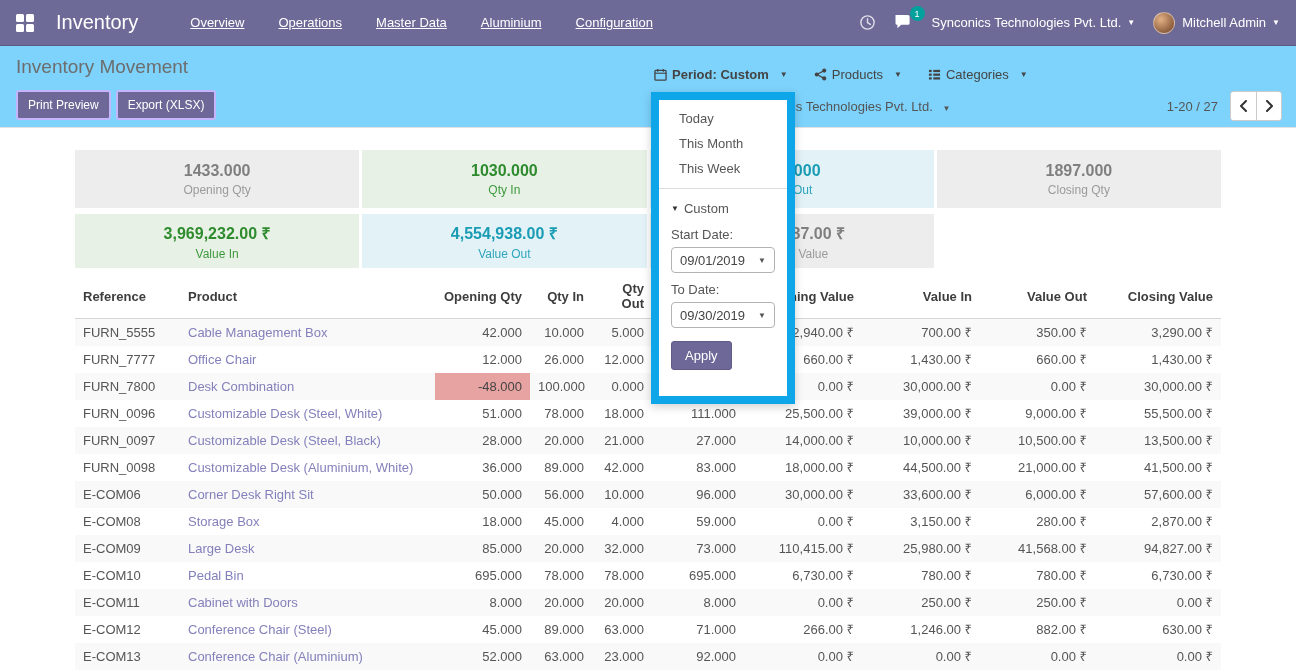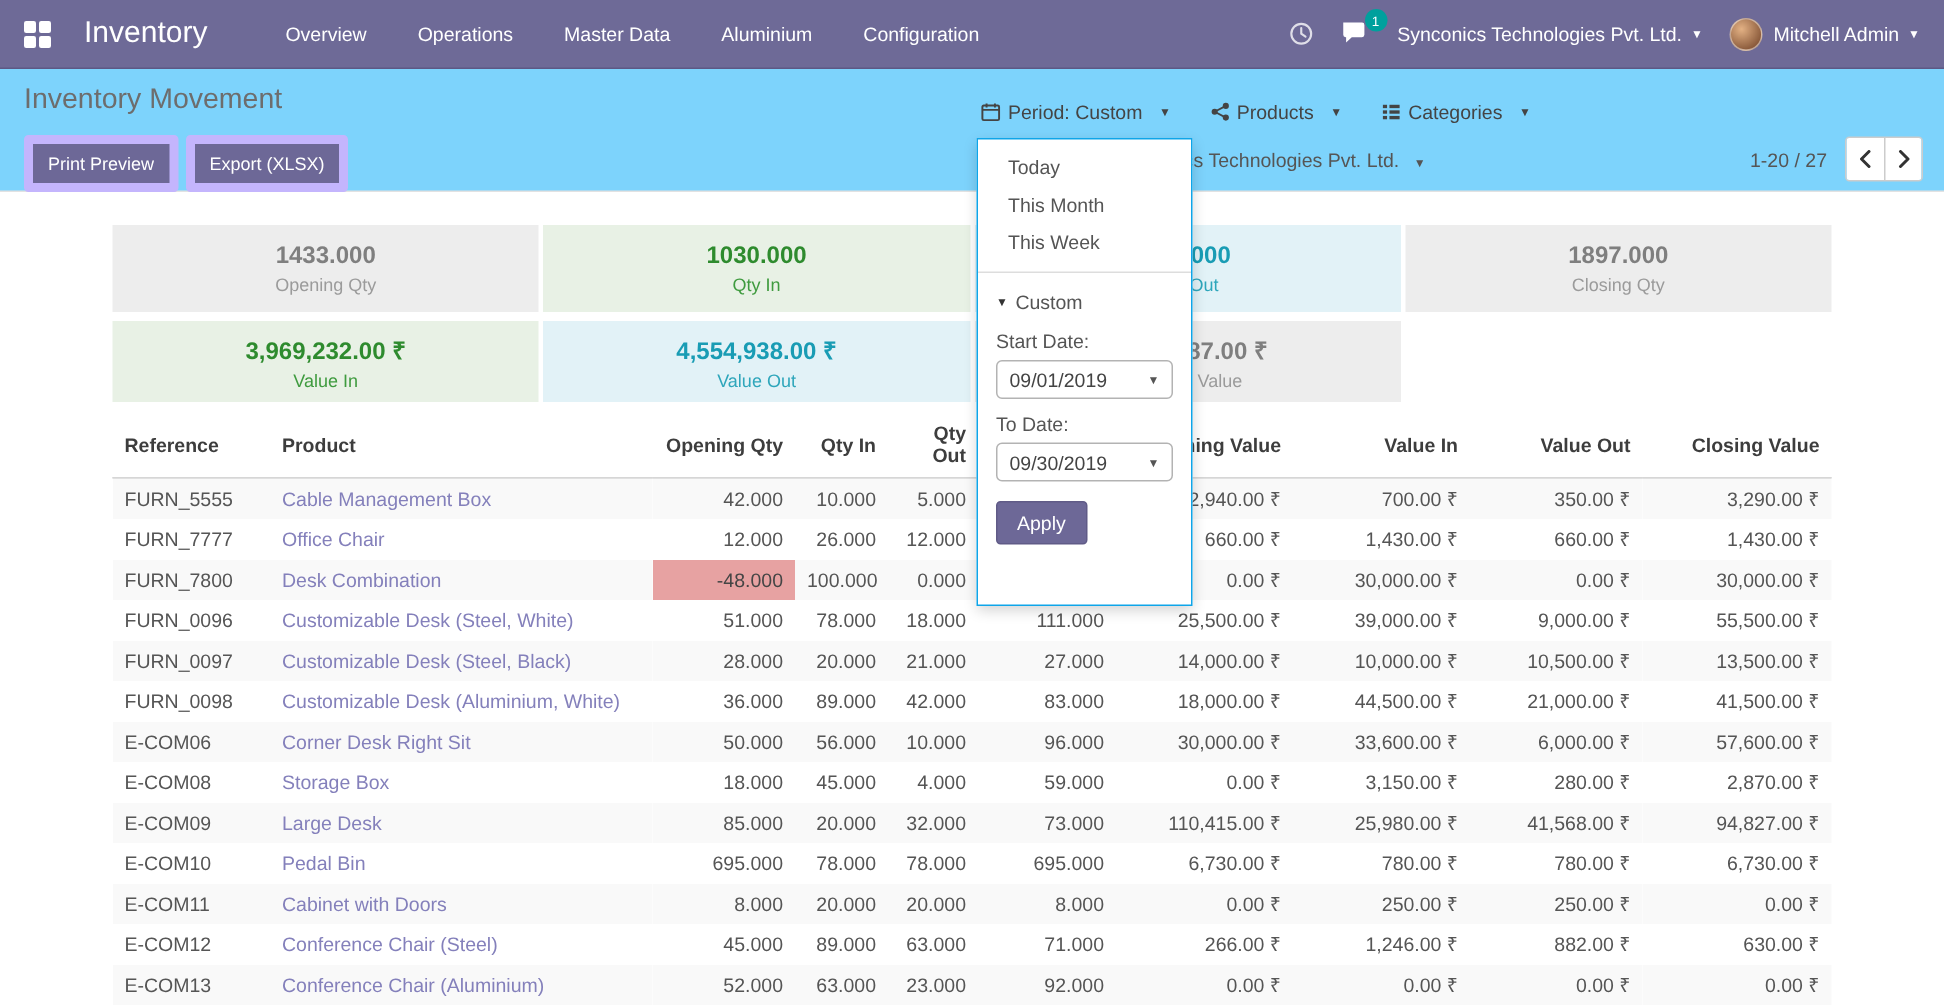--- a/index.html
+++ b/index.html
@@ -7,44 +7,44 @@
   body { width:1296px; height:672px; overflow:hidden; position:relative;
          font-family:"Liberation Sans", sans-serif; }
 
   
   .navbar { height:46px; background:#6e6a97; border-bottom:1px solid #5d5985;
             display:flex; align-items:center; padding:0 16px; color:#fff; }
   .apps { width:18px; height:18px; display:grid; grid-template-columns:8px 8px;
           grid-template-rows:8px 8px; gap:2px; margin-right:22px; cursor:pointer; }
   .apps span { background:#fff; border-radius:1.5px; }
   .brand { font-size:20px; margin-right:52px; }
-  #nav-menu { display:flex; gap:34px; font-size:13px; }
+  #nav-menu { display:flex; gap:34px; font-size:13px;text-decoration:underline; }
   .nav-item { cursor:pointer; }
   .nav-right { margin-left:auto; display:flex; align-items:center; gap:18px; font-size:13px; }
   .icon-btn { cursor:pointer; display:flex; align-items:center; }
   .chat-wrap { position:relative; }
   .badge { position:absolute; top:-8px; right:-11px; background:#00a09d; color:#fff;
            font-size:9px; min-width:15px; height:15px; border-radius:8px;
            display:flex; align-items:center; justify-content:center; padding:0 3px; }
   .caret { font-size:8px; margin-left:6px; display:inline-block; }
   .menu-link { display:flex; align-items:center; cursor:pointer; }
   .avatar { width:22px; height:22px; border-radius:50%;
             background:radial-gradient(circle at 35% 32%, #e3b184, #8a5a3b 75%);
             border:1px solid rgba(255,255,255,.45); margin-right:7px; }
 
   
   .header { position:relative; height:82px; background:#7dd3fc; border-bottom:1px solid #e2e2e2; }
   .page-title { position:absolute; left:16px; top:10px; font-size:19px; color:#6d6d6d; }
   .btn-row { position:absolute; left:16px; top:44px; display:flex; gap:5px; }
   .btn { background:#6d6897; color:#fff; font-size:12px; padding:6px 10px;
-         border-radius:3px; border:6px solid #c4b5fd; cursor:pointer; }
+         border-radius:3px; border:2px solid #c4b5fd; cursor:pointer; }
   .filters { position:absolute; left:654px; top:21px; display:flex; gap:26px;
              align-items:center; font-size:13px; color:#444; }
   .filter { display:flex; align-items:center; gap:5px; cursor:pointer; }
-  .filter.bold { font-weight:normal; }
+  .filter.bold { font-weight:bold; }
   .company-sel { position:absolute; left:743px; top:53px; font-size:13px; color:#555;
                  cursor:pointer; }
   .pager { position:absolute; right:14px; top:45px; display:flex; align-items:center; gap:12px; }
   .pager-text { font-size:13px; color:#555; }
   .pager-btns { display:flex; border:1px solid #ccc; border-radius:3px; overflow:hidden; }
   .pager-btn { width:25px; height:28px; display:flex; align-items:center;
                justify-content:center; background:#fff; cursor:pointer; }
   .pager-btn + .pager-btn { border-left:1px solid #ccc; }
 
   
@@ -68,21 +68,21 @@
   table { width:1146px; border-collapse:collapse; table-layout:fixed; font-size:13px; }
   th { font-weight:bold; color:#3d3d3d; padding:5px 8px 7px; border-bottom:1px solid #d6d6d6; }
   td { padding:0 8px; height:27px; color:#555; white-space:nowrap; overflow:hidden; }
   .al { text-align:left; } .ar { text-align:right; }
   tbody tr:nth-child(odd) { background:#f9f9f9; }
   td.prod { color:#8480bb; cursor:pointer; }
   td.neg  { background:#e7a2a2; color:#454545; }
 
   
   .dropdown { position:absolute; left:651px; top:92px; width:144px; height:312px;
-              border:1px solid #0ea5e9; background:#fff; z-index:100;
+              border:8px solid #0ea5e9; background:#fff; z-index:100;
               box-shadow:0 3px 9px rgba(0,0,0,.18); }
   .dd-items { padding-top:6px; }
   .dd-item { padding:5px 20px; font-size:13px; color:#555; cursor:pointer; }
   .dd-sep { border:none; border-top:1px solid #ddd; margin:7px 0; }
   .dd-custom { padding:5px 12px 2px; color:#555; font-size:13px; cursor:pointer;
                display:flex; align-items:center; gap:5px; }
   .dd-custom .caret-dark { font-size:8px; color:#333; }
   .dd-label { padding:9px 12px 5px; font-size:13px; color:#555; }
   .dd-input { margin:0 12px; height:26px; border:1px solid #b3b3b3; border-radius:4px;
               display:flex; align-items:center; justify-content:space-between;

